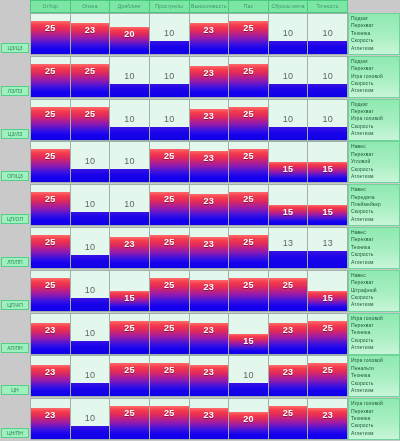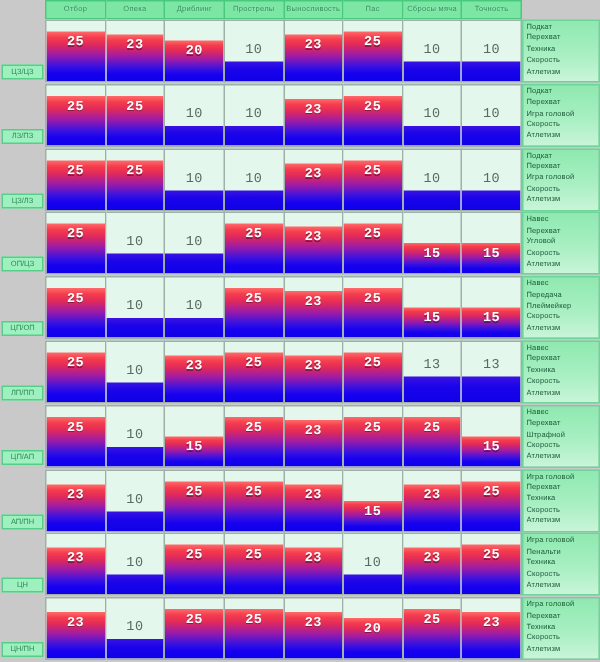--- a/index.html
+++ b/index.html
@@ -84,21 +84,20 @@
     font-size: 5px;
     line-height: 8px;
     text-align: center;
     white-space: nowrap;
     overflow: hidden;
   }
 
   .cells {
     flex: 1 1 0;
     display: flex;
-    font-family: Liberation Mono, monospace;
   }
 
   .cell {
     flex: 1 1 0;
     position: relative;
     background: #e4f7ec;
     border: 1px solid #9fb0a8;
     border-left: none;
     box-sizing: border-box;
     overflow: hidden;

